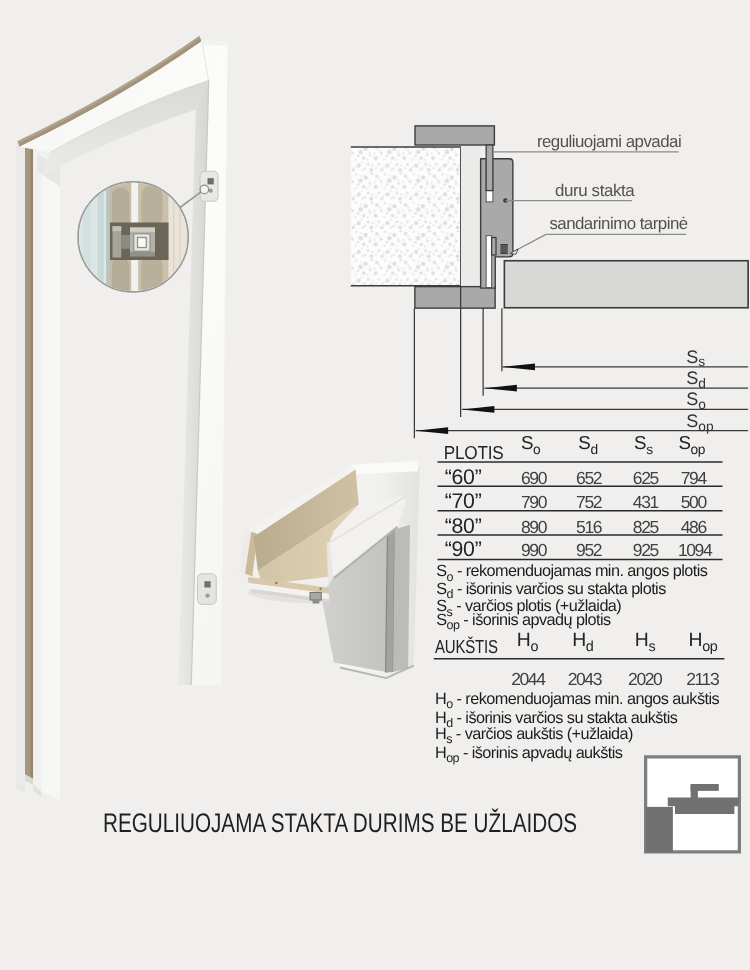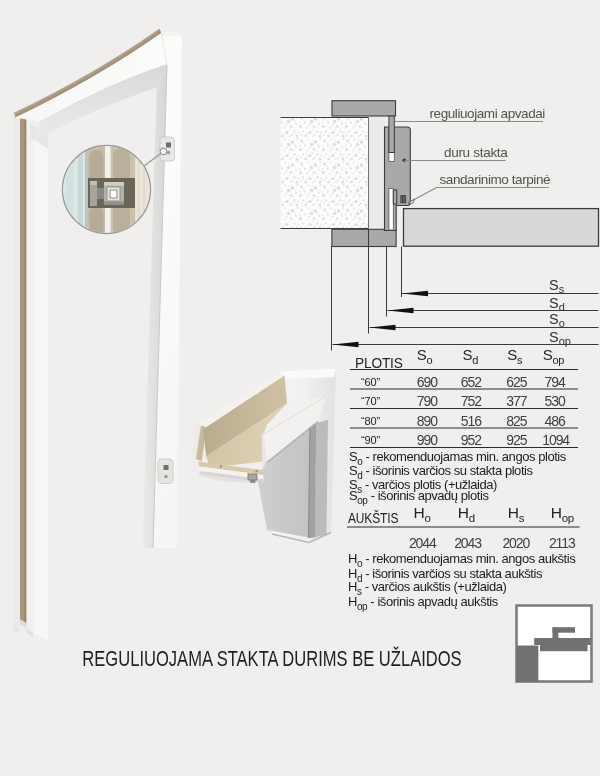--- a/index.html
+++ b/index.html
@@ -1,19 +1,19 @@
 <!DOCTYPE html>
 <html><head>
 <meta charset="utf-8">
 <style>
 html,body{margin:0;padding:0;width:600px;height:776px;background:#f0efed;overflow:hidden;
 font-family:"Liberation Sans", sans-serif;}
 .abs{position:absolute;}
 .num{position:absolute;font-size:14px;letter-spacing:-1.1px;color:#404040;transform:translate(-50%,-50%);white-space:nowrap;}
-.lbl{position:absolute;font-size:11px;letter-spacing:-0.2px;color:#242424;transform:translate(-50%,-50%);white-space:nowrap;}
+.lbl{position:absolute;font-size:17px;letter-spacing:-0.2px;color:#242424;transform:translate(-50%,-50%);white-space:nowrap;}
 .leg{position:absolute;font-size:13px;color:#1d1d1d;white-space:nowrap;letter-spacing:-0.45px;}
 .leg sub{font-size:10px;}
 .hdr{position:absolute;color:#242424;transform:translate(-50%,-50%);white-space:nowrap;}
 .hdr .b{font-size:15px;letter-spacing:-0.3px;}
 .hdr sub{font-size:11px;letter-spacing:-0.3px;}
 </style>
 </head>
 <body>
 <svg class="abs" style="left:0;top:0" width="600" height="776" viewBox="0 0 600 776">
 <defs>
@@ -326,22 +326,22 @@
 
 <div class="lbl" style="left:370.5px;top:381.5px">“60”</div>
 <div class="num" style="left:426.8px;top:381.5px">690</div>
 <div class="num" style="left:470.9px;top:381.5px">652</div>
 <div class="num" style="left:516.3px;top:381.5px">625</div>
 <div class="num" style="left:554.6px;top:381.5px">794</div>
 
 <div class="lbl" style="left:370.5px;top:401px">“70”</div>
 <div class="num" style="left:426.8px;top:401px">790</div>
 <div class="num" style="left:470.9px;top:401px">752</div>
-<div class="num" style="left:516.3px;top:401px">377</div>
-<div class="num" style="left:554.6px;top:401px">530</div>
+<div class="num" style="left:516.3px;top:401px">431</div>
+<div class="num" style="left:554.6px;top:401px">500</div>
 
 <div class="lbl" style="left:370.5px;top:420.5px">“80”</div>
 <div class="num" style="left:426.8px;top:420.5px">890</div>
 <div class="num" style="left:470.9px;top:420.5px">516</div>
 <div class="num" style="left:516.3px;top:420.5px">825</div>
 <div class="num" style="left:554.6px;top:420.5px">486</div>
 
 <div class="lbl" style="left:370.5px;top:440px">“90”</div>
 <div class="num" style="left:426.8px;top:440px">990</div>
 <div class="num" style="left:470.9px;top:440px">952</div>

